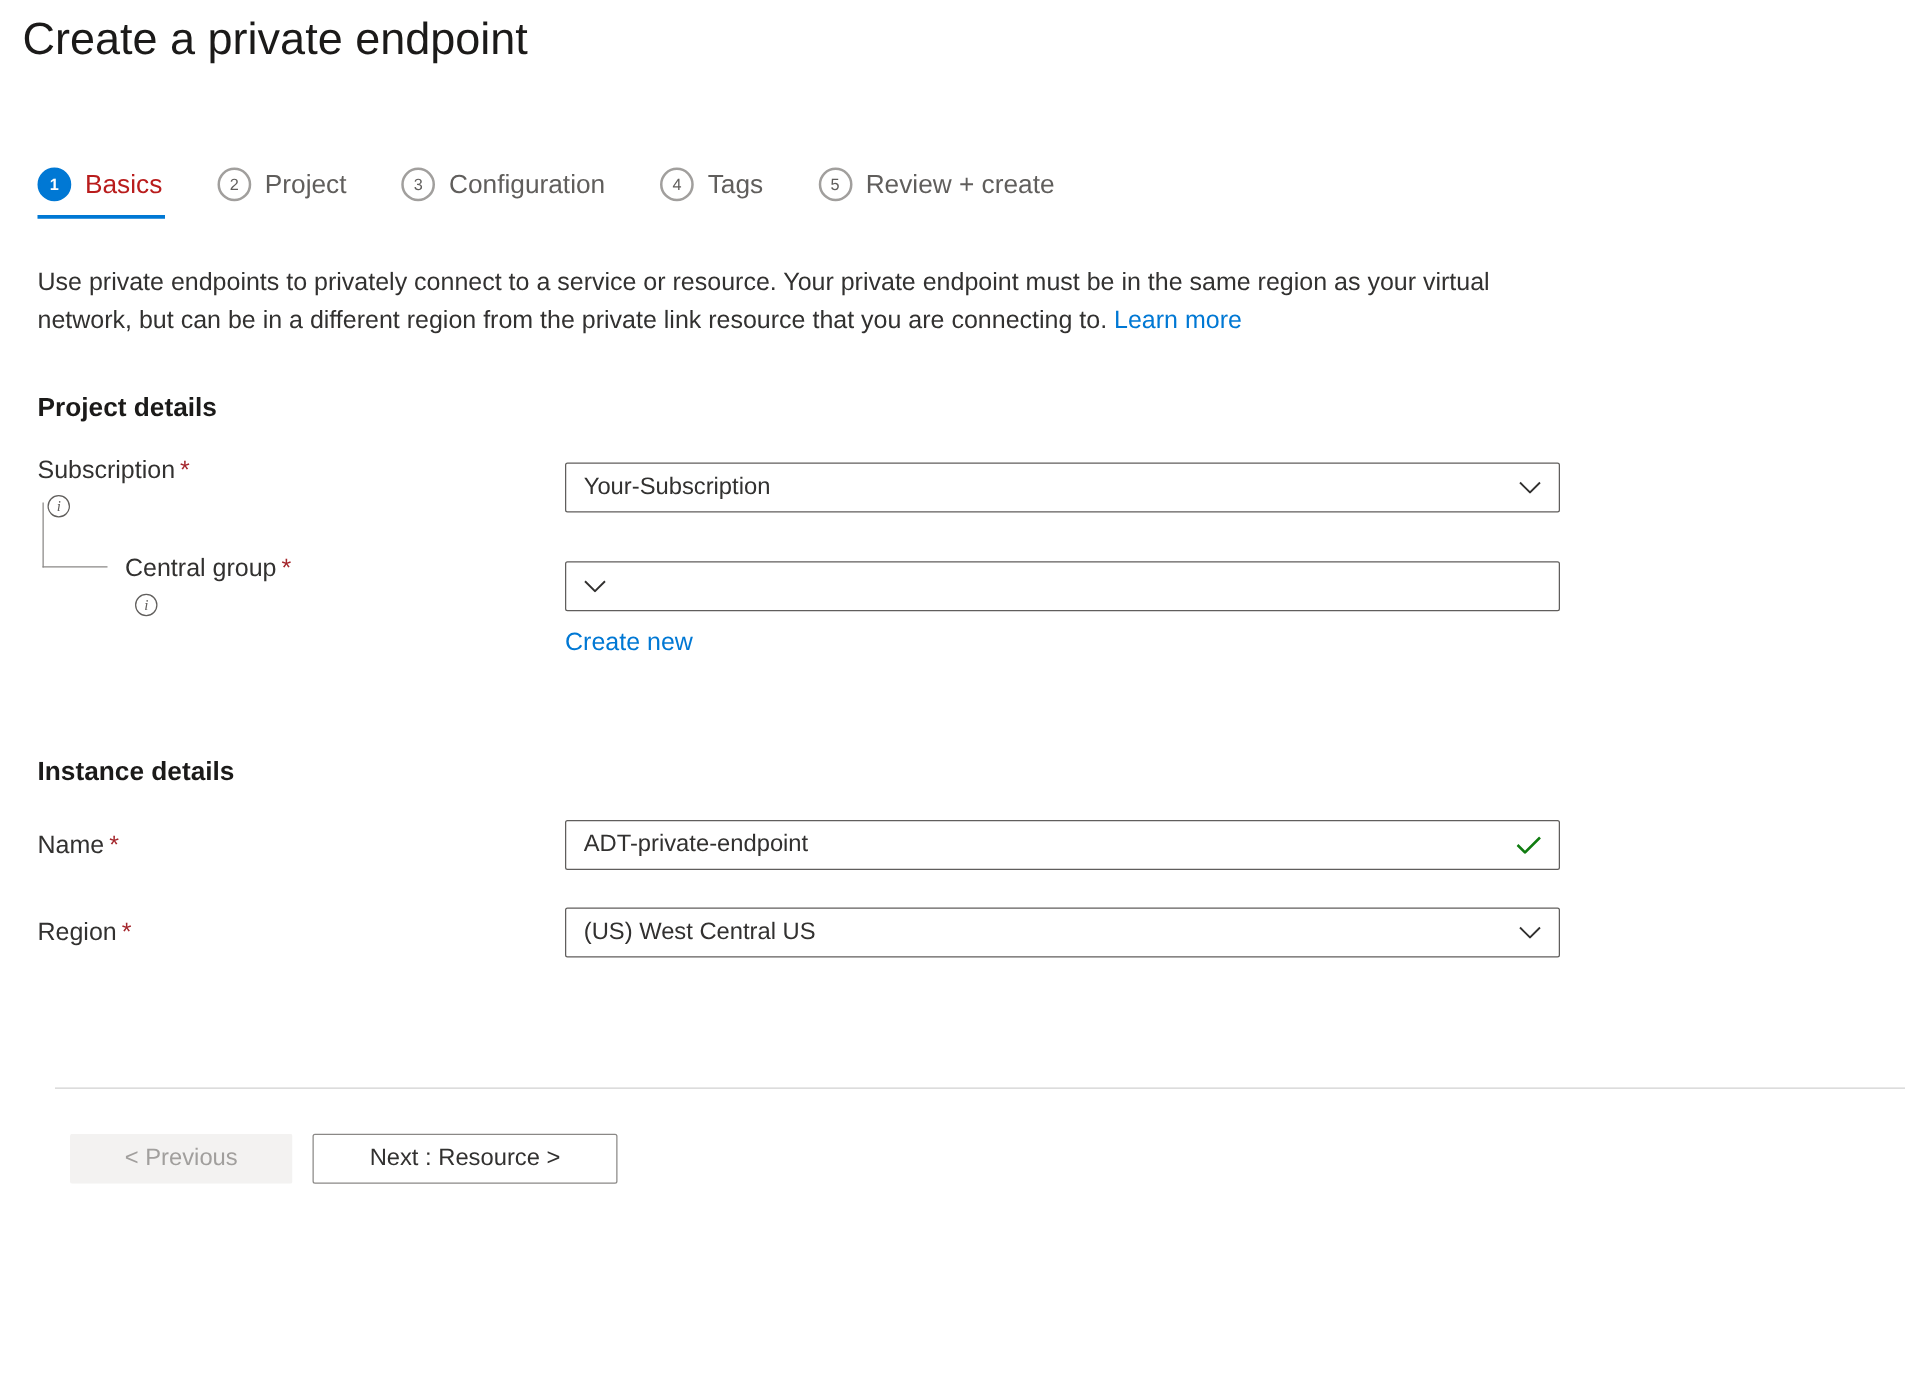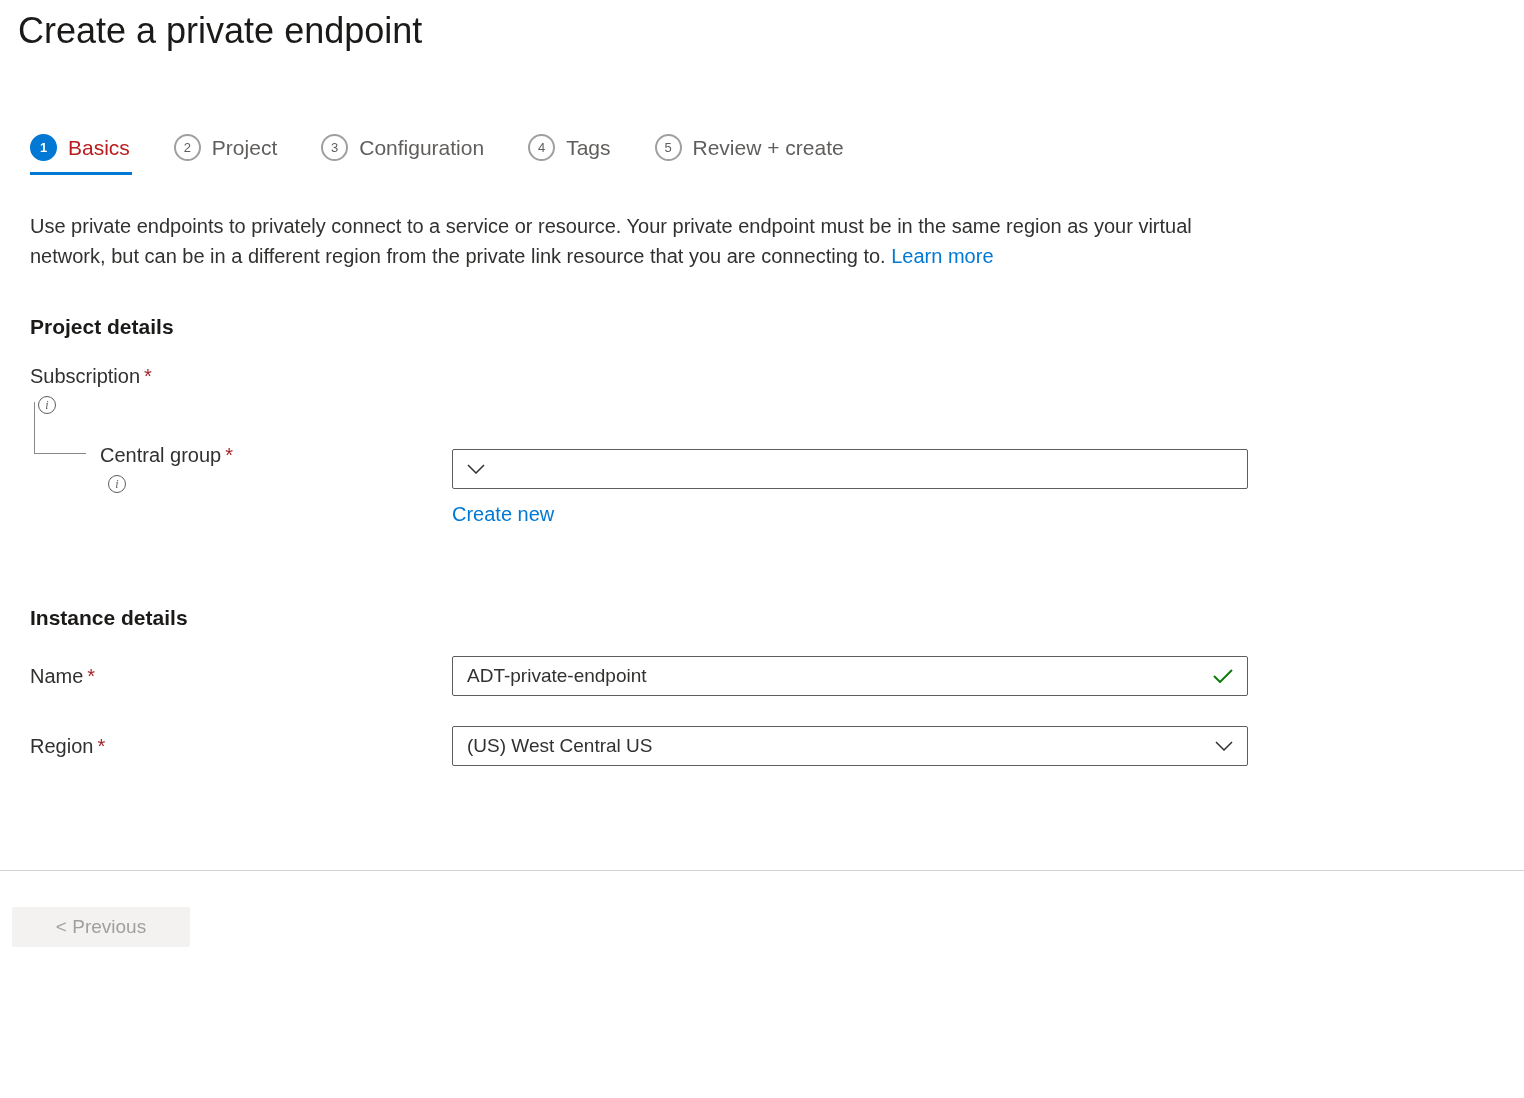--- a/index.html
+++ b/index.html
@@ -186,20 +186,21 @@
       color: #0078d4;
       font-size: 20px;
       cursor: pointer;
     }
     .footer {
       border-top: 1px solid #d1d1d1;
       margin-top: 104px;
       padding: 36px 12px;
       display: flex;
       gap: 16px;
+      margin-left: 44px;
     }
     .btn {
       height: 40px;
       padding: 0 22px;
       font-size: 19px;
       border-radius: 2px;
       cursor: pointer;
       display: flex;
       align-items: center;
       justify-content: center;
@@ -256,20 +257,28 @@
   <h2 class="section-title">Project details</h2>
 
   <div class="form-rows">
     <div class="form-row">
       <div class="label-col">
         <span class="label-text">
           <span>Subscription</span><span class="required">*</span>
         </span>
         <span class="info-icon">i</span>
       </div>
+      <div class="input-col">
+        <div class="select-box">
+          <span class="select-value">Your-Subscription</span>
+          <svg class="chevron-down" viewBox="0 0 18 10">
+              <path d="M1 1 L9 9 L17 1" stroke="#323130" stroke-width="1.5" fill="none"></path>
+            </svg>
+        </div>
+      </div>
     </div>
 
     <div class="form-row resource-group-row">
       <div class="label-col indented">
         <div class="tree-connector"></div>
         <span class="label-text">
           <span>Central group</span><span class="required">*</span>
         </span>
         <span class="info-icon">i</span>
       </div>
@@ -320,13 +329,14 @@
             </svg>
         </div>
       </div>
     </div>
   </div>
 
 </div>
 
 <div class="footer">
   <button class="btn btn-previous">&lt; Previous</button>
+  <button class="btn btn-next">Next : Resource &gt;</button>
 </div>
 
 </body></html>

